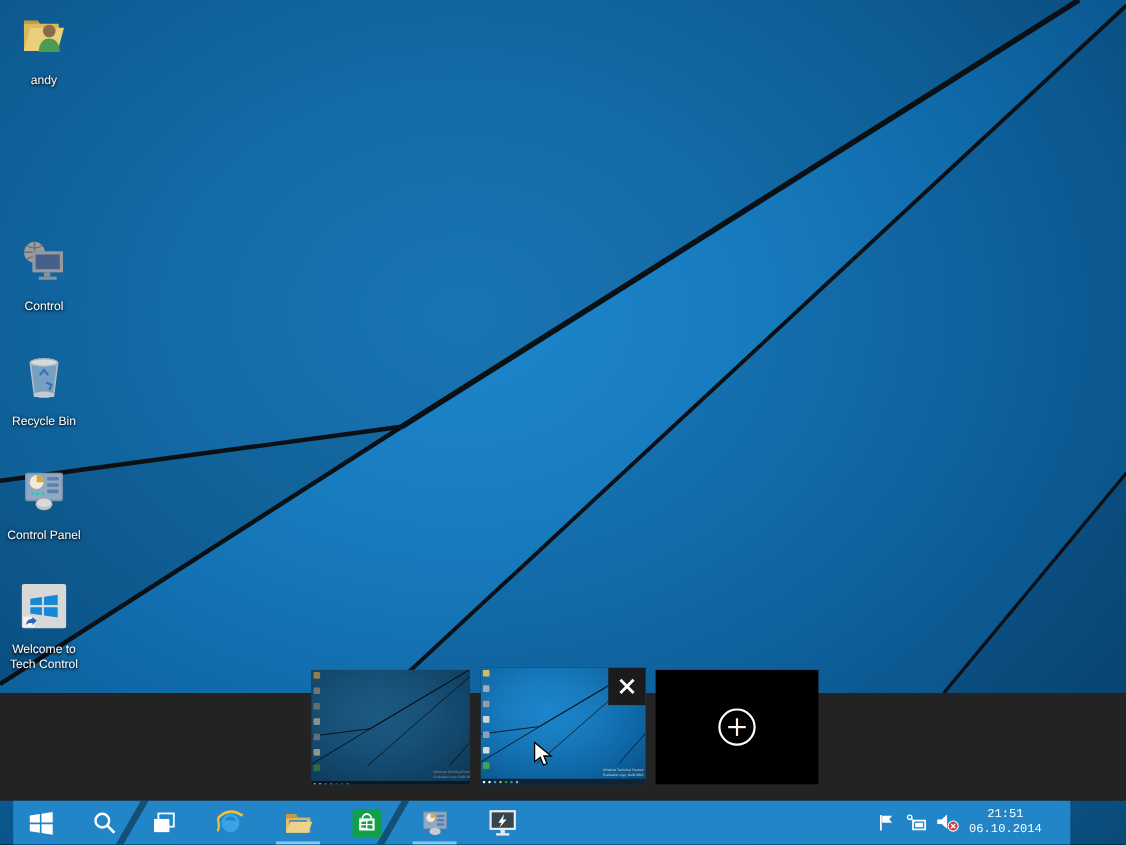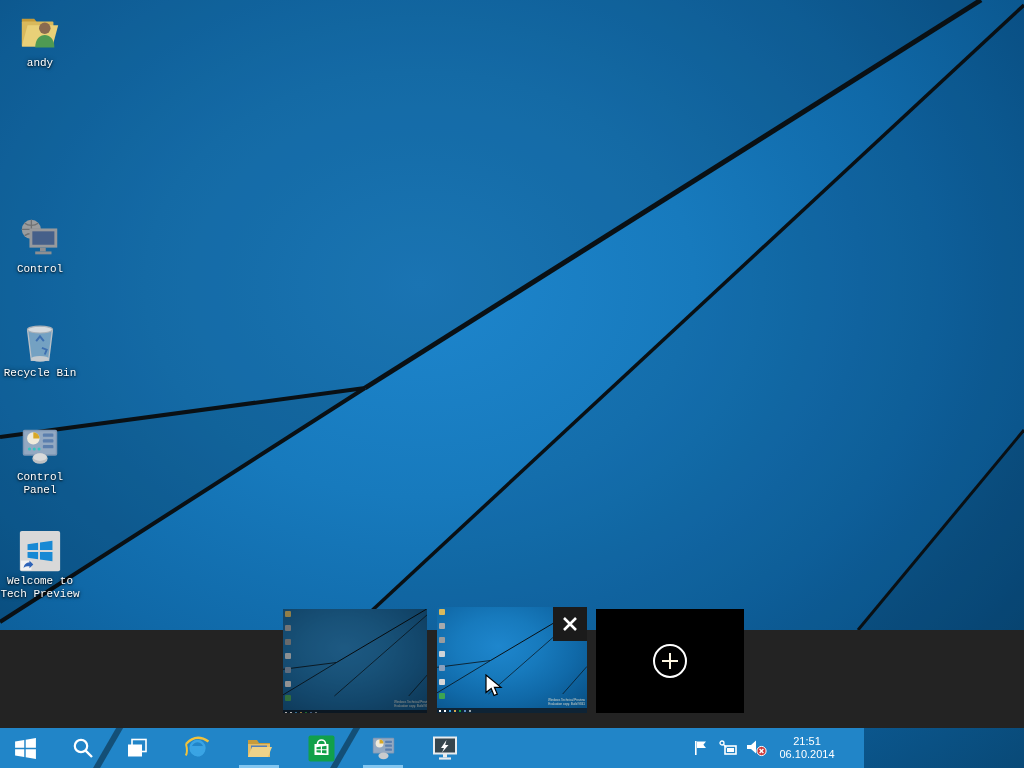--- a/index.html
+++ b/index.html
@@ -7,22 +7,22 @@
     font-family:"Liberation Sans","DejaVu Sans",sans-serif; }
   .screen { position:relative; width:1024px; height:768px; overflow:hidden;
     background: radial-gradient(ellipse 980px 760px at 41% 37%,
       #1e86cd 0%, #177abd 28%, #1069a8 52%, #0b5890 72%, #094a78 88%, #083f66 100%); }
   .wallsvg { position:absolute; left:0; top:0; width:1024px; height:768px; }
 
   
   .dcell { position:absolute; left:0; width:80px; display:flex; flex-direction:column;
     align-items:center; text-align:center; }
   .dcell .ic { width:46px; height:46px; display:block; }
-  .dlabel { margin-top:1px; font-size:11px; line-height:13px; color:#fff;
-    text-shadow:0 1px 2px rgba(0,0,0,.9), 0 0 4px rgba(0,0,0,.6);font-family:Liberation Mono, monospace; }
+  .dlabel { margin-top:11px; font-size:11px; line-height:13px; color:#fff;
+    text-shadow:0 1px 2px rgba(0,0,0,.9), 0 0 4px rgba(0,0,0,.6); }
 
   
   .tv-band { position:absolute; left:0; top:630px; width:1024px; height:98px; background:#232323; }
   .thumb { position:absolute; overflow:hidden; background:#0a3a5e; }
   .thumb1 { left:283px; top:609px; width:144px; height:104px; }
   .thumb2 { left:437px; top:607px; width:150px; height:106px; }
   .mini { position:absolute; left:0; top:0; width:150px; height:106px;
     background: radial-gradient(ellipse 150px 105px at 41% 37%,
       #1e86cd 0%, #177abd 28%, #1069a8 52%, #0b5890 72%, #094a78 88%, #083f66 100%); }
   .dim .mini { filter:brightness(.68) saturate(.85); }
@@ -37,22 +37,22 @@
   .close-btn { position:absolute; top:0; right:0; width:34px; height:34px;
     background:#1b1b1b; display:flex; align-items:center; justify-content:center; }
   .add-tile { position:absolute; left:596px; top:609px; width:148px; height:104px;
     background:#000; display:flex; align-items:center; justify-content:center; }
   .add-circle { width:34px; height:34px; border:2px solid #fff; border-radius:50%; position:relative; }
   .add-circle::before, .add-circle::after { content:""; position:absolute; background:#fdf6e2; }
   .add-circle::before { left:7px; top:14px; width:16px; height:2.4px; }
   .add-circle::after  { left:13.8px; top:7px; width:2.4px; height:16px; }
 
   
-  .taskbar { position:absolute; left:0; top:728px; width:864px; height:40px;
-    background:#2185c8; overflow:hidden; }
+  .taskbar { position:absolute; left:12px; top:728px; width:961px; height:40px;
+    background:#2185c8; overflow:hidden;font-family:Liberation Mono, monospace; }
   .streak { position:absolute; top:-4px; width:7px; height:50px;
     background:rgba(9,34,53,.55); transform:skewX(-30deg); }
   .tbtn { position:absolute; top:0; width:46px; height:40px; display:flex;
     align-items:center; justify-content:center; }
   .tbtn.open::after { content:""; position:absolute; left:3px; right:3px; bottom:0;
     height:3px; background:#8ecdf4; opacity:.9; }
   .tray { position:absolute; right:26px; top:0; height:40px; display:flex;
     align-items:center; gap:8px; }
   .clock { color:#fff; font-size:11px; line-height:13px; text-align:center; min-width:62px; }
 
@@ -130,21 +130,21 @@
   <div class="dcell" style="top:528px">
     <svg class="ic" viewBox="0 0 48 48">
       <rect x="3" y="3" width="42" height="42" rx="2" fill="#d8d8d8"></rect>
       <polygon points="11,17 22,15.4 22,23 11,23" fill="#1789d4"></polygon>
       <polygon points="24,15.1 37,13.2 37,23 24,23" fill="#1789d4"></polygon>
       <polygon points="11,25 22,25 22,32.6 11,31" fill="#1789d4"></polygon>
       <polygon points="24,25 37,25 37,34.8 24,32.9" fill="#1789d4"></polygon>
       <rect x="4" y="34" width="11" height="10" fill="#f2f2f2"></rect>
       <path d="M7 42 c0-4 3-6 6-6 l0 -2 4 4 -4 4 0 -2 c-3 0 -5 0 -6 2z" fill="#2d63b8"></path>
     </svg>
-    <div class="dlabel">Welcome to Tech Preview</div>
+    <div class="dlabel">Welcome to Tech Control</div>
   </div>
 
   <div class="tv-band"></div>
 
   <div class="thumb thumb1 dim">
     <div class="mini">
       <svg width="150" height="106" viewBox="0 0 150 106">
         <line x1="143.7" y1="0" x2="53.5" y2="53.5" stroke="#0a1014" stroke-width="1"></line>
         <line x1="53.5" y1="53.5" x2="0" y2="60.3" stroke="#0a1014" stroke-width="0.8"></line>
         <line x1="53.5" y1="53.5" x2="0" y2="85.9" stroke="#0a1014" stroke-width="0.8"></line>

